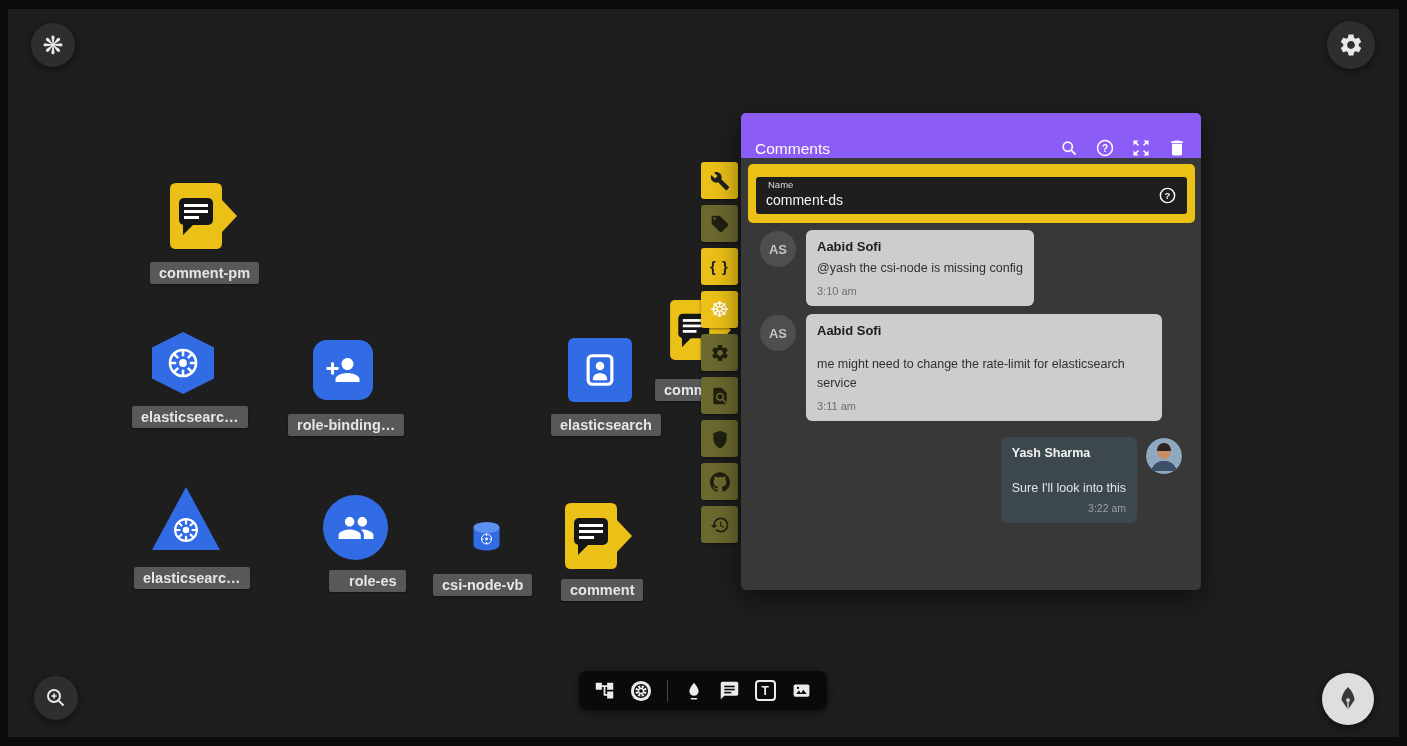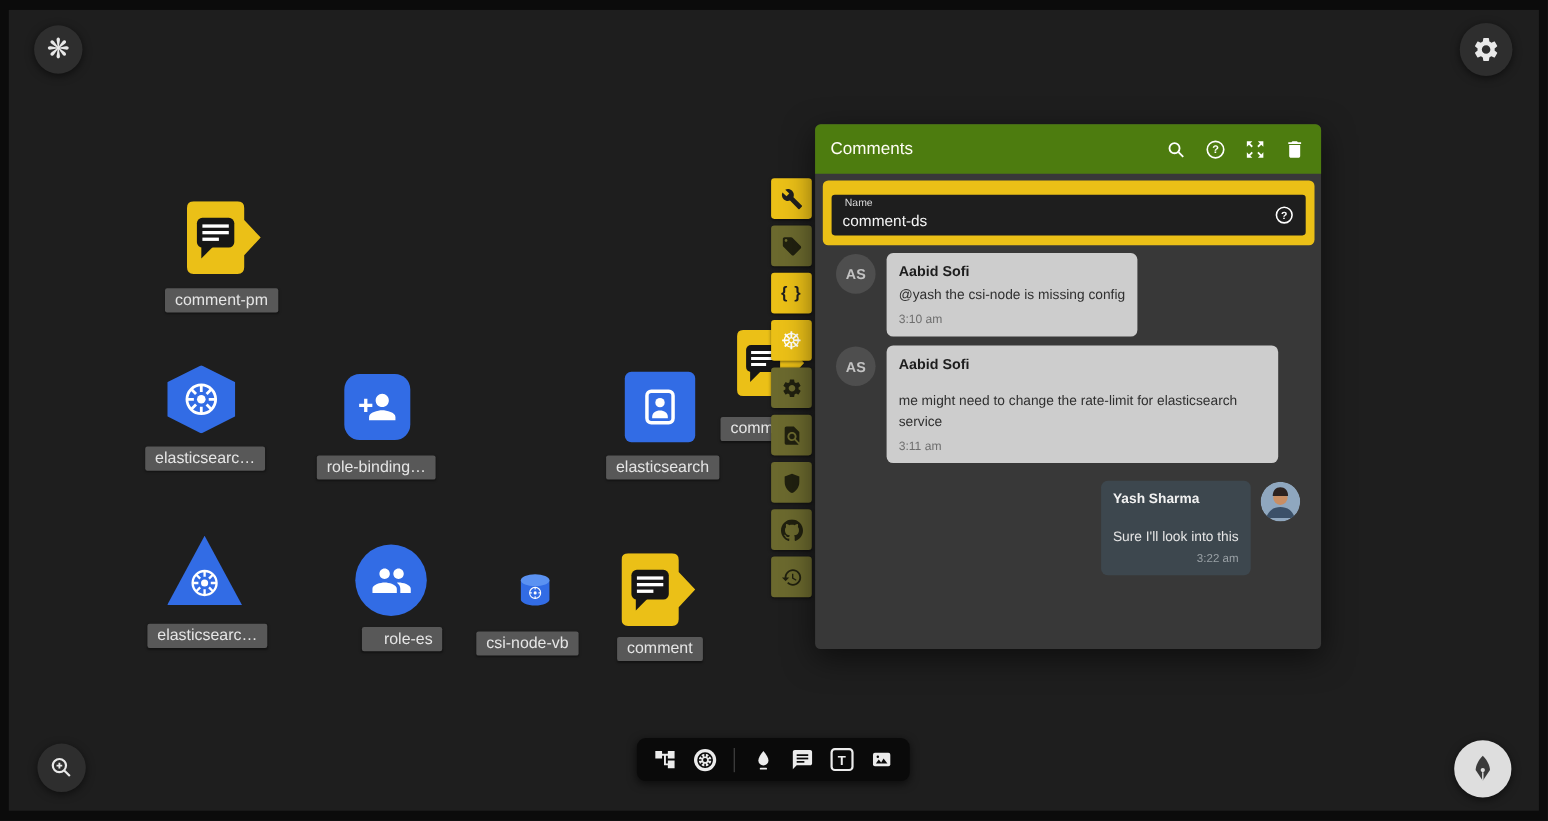--- a/index.html
+++ b/index.html
@@ -28,20 +28,21 @@
   .node { position: absolute; z-index: 1; display: flex; align-items: center; justify-content: center; cursor: pointer; }
   .hex { width: 62px; height: 62px; background: #326CE5; clip-path: polygon(50% 0,100% 25%,100% 75%,50% 100%,0 75%,0 25%); }
   .rsq { width: 60px; height: 60px; background: #326CE5; border-radius: 14px; }
   .sq  { width: 64px; height: 64px; background: #326CE5; border-radius: 6px; }
   .tri { width: 68px; height: 63px; background: #326CE5; clip-path: polygon(50% 0,100% 100%,0 100%); align-items: flex-end; padding-bottom: 5px; }
   .cir { width: 65px; height: 65px; background: #326CE5; border-radius: 50%; }
   .pill {
     position: absolute; z-index: 2; background: #585858; color: #e5e5e5;
     font-size: 14.5px; padding: 3px 9px; border-radius: 2px; white-space: nowrap;
     box-shadow: 0 1px 2px rgba(0,0,0,.4);
+    font-weight: bold;
   }
   .pill.under { z-index: 1; }
 
   
   .vt {
     position: absolute; left: 701px; width: 37px; height: 37px; border: none; border-radius: 3px;
     display: flex; align-items: center; justify-content: center; cursor: pointer;
     box-shadow: 0 1px 3px rgba(0,0,0,.45); z-index: 5;
   }
   .vt.on  { background: #EBC017; color: #1f1f1f; }
@@ -61,22 +62,22 @@
   .texttool { width: 21px; height: 21px; border: 2px solid #ececec; border-radius: 4px; color: #ececec; font-size: 12px; font-weight: bold; display: flex; align-items: center; justify-content: center; }
 
   
   .panel {
     position: absolute; left: 741px; top: 113px; width: 460px; height: 477px;
     background: #383838; border-radius: 5px; z-index: 10;
     box-shadow: 0 8px 28px rgba(0,0,0,.55);
   }
   .panel-header {
     position: absolute; left: 0; top: 0; width: 100%; height: 45px;
-    background: #4d7c0f; border-radius: 5px 5px 0 0;
-    display: flex; align-items: center; padding: 0 14px; cursor: move;
+    background: #8b5cf6; border-radius: 5px 5px 0 0;
+    display: flex; align-items: flex-end; padding: 0 14px; cursor: move;
   }
   .panel-title { color: #fffdf5; font-size: 15.5px; }
   .hicons { margin-left: auto; display: flex; align-items: center; gap: 16px; }
   .hicons button { background: none; border: none; display: flex; cursor: pointer; }
 
   .name-wrap {
     position: absolute; left: 7px; top: 51px; width: 447px; height: 59px;
     background: #EBC017; border-radius: 5px;
   }
   .name-inner {

